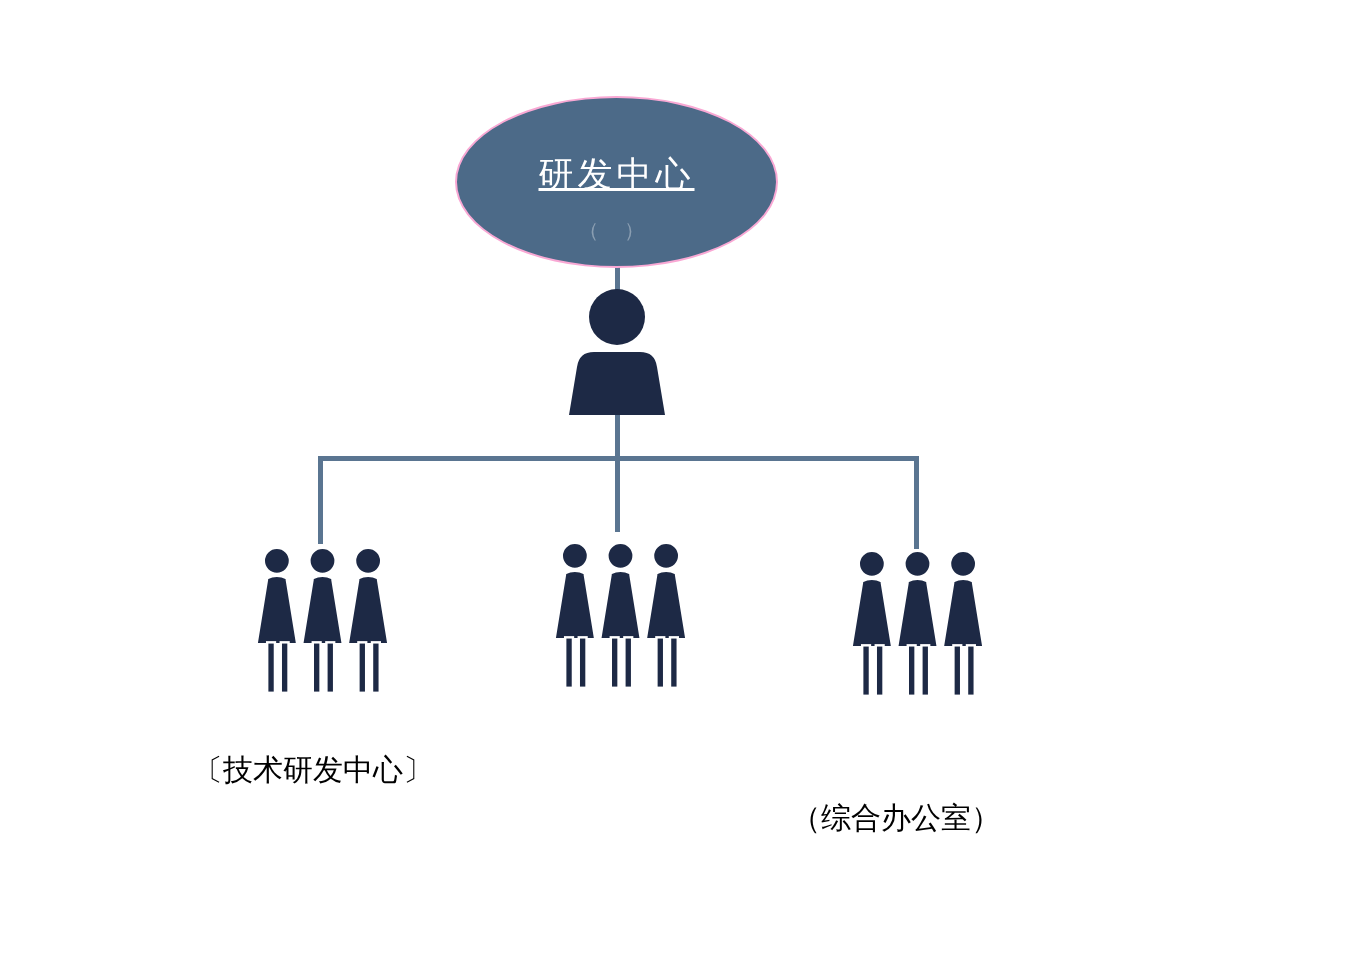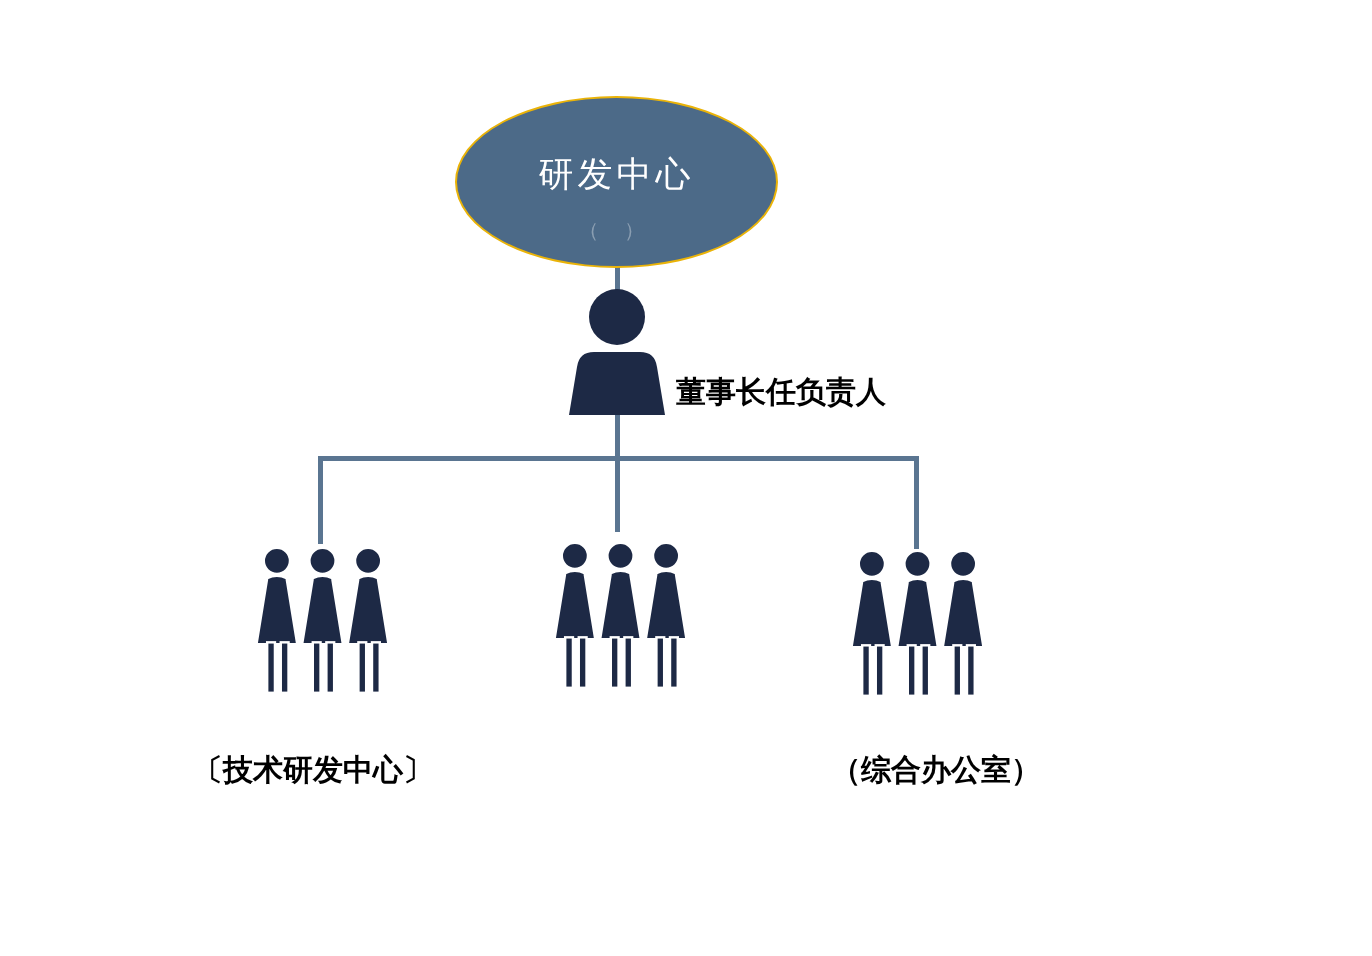--- a/index.html
+++ b/index.html
@@ -11,24 +11,25 @@
   *{margin:0;padding:0;box-sizing:border-box;}
   html,body{width:1372px;height:956px;background:#ffffff;overflow:hidden;}
   body{font-family:"Liberation Sans","DejaVu Sans",sans-serif;position:relative;}
 
   .stage{position:absolute;inset:0;}
 
   
   .root-ellipse{
     position:absolute;left:455px;top:96px;width:323px;height:172px;
     background:var(--ellipse);
-    border:2px solid #eab308;
+    border:2px solid #f9a8d4;
     border-radius:50%;
     display:flex;flex-direction:column;align-items:center;justify-content:center;
     color:#ffffff;
+    text-decoration:underline;
   }
   .root-title{
     font-size:35px;letter-spacing:4px;font-weight:400;
     transform:translateY(-8px);
     white-space:nowrap;
   }
   .root-subtitle{
     position:absolute;bottom:22px;left:0;right:0;text-align:center;
     font-size:20px;opacity:.35;letter-spacing:10px;white-space:nowrap;
   }
@@ -51,26 +52,26 @@
   }
 
   
   .team-icon{position:absolute;width:165px;height:151px;color:var(--icon);}
   .team-left{left:240px;top:545px;}
   .team-middle{left:538px;top:540px;}
   .team-right{left:835px;top:548px;}
 
   .group-label{
     position:absolute;top:750px;transform:translateX(-50%);
-    font-size:30px;font-weight:700;color:var(--label);
+    font-size:30px;font-weight:400;color:var(--label);
     white-space:nowrap;
   }
   .group-label-left{left:313px;}
   .group-label-middle{left:652px;}
-  .group-label-right{left:936px;}
+  .group-label-right{left:896px;margin-top:48px;}
 
   svg{display:block;width:100%;height:100%;}
 </style>
 </head>
 <body>
 
 <div class="stage">
 
   <div class="line line-root-stub"></div>
 
@@ -86,21 +87,20 @@
     <div class="root-title">研发中心</div>
     <div class="root-subtitle">（  ）</div>
   </div>
 
   <div class="leader-icon">
     <svg viewBox="0 0 120 126" aria-hidden="true">
       <circle cx="60" cy="28" r="28" fill="currentColor"></circle>
       <path d="M12,126 L20,78 Q22,63 37,63 L83,63 Q98,63 100,78 L108,126 Z" fill="currentColor"></path>
     </svg>
   </div>
-  <div class="leader-label">董事长任负责人</div>
 
   <div class="team-icon team-left">
     <svg viewBox="0 0 170 155" aria-hidden="true">
       <g fill="currentColor" stroke="#ffffff" stroke-width="2.5">
         <circle cx="38" cy="16" r="13.5"></circle>
         <path d="M28,34 Q38,29 48,34 L59,102 L17,102 Z"></path>
         <rect x="28" y="100" width="8" height="52"></rect>
         <rect x="42" y="100" width="8" height="52"></rect>
         <circle cx="132" cy="16" r="13.5"></circle>
         <path d="M122,34 Q132,29 142,34 L153,102 L111,102 Z"></path>

